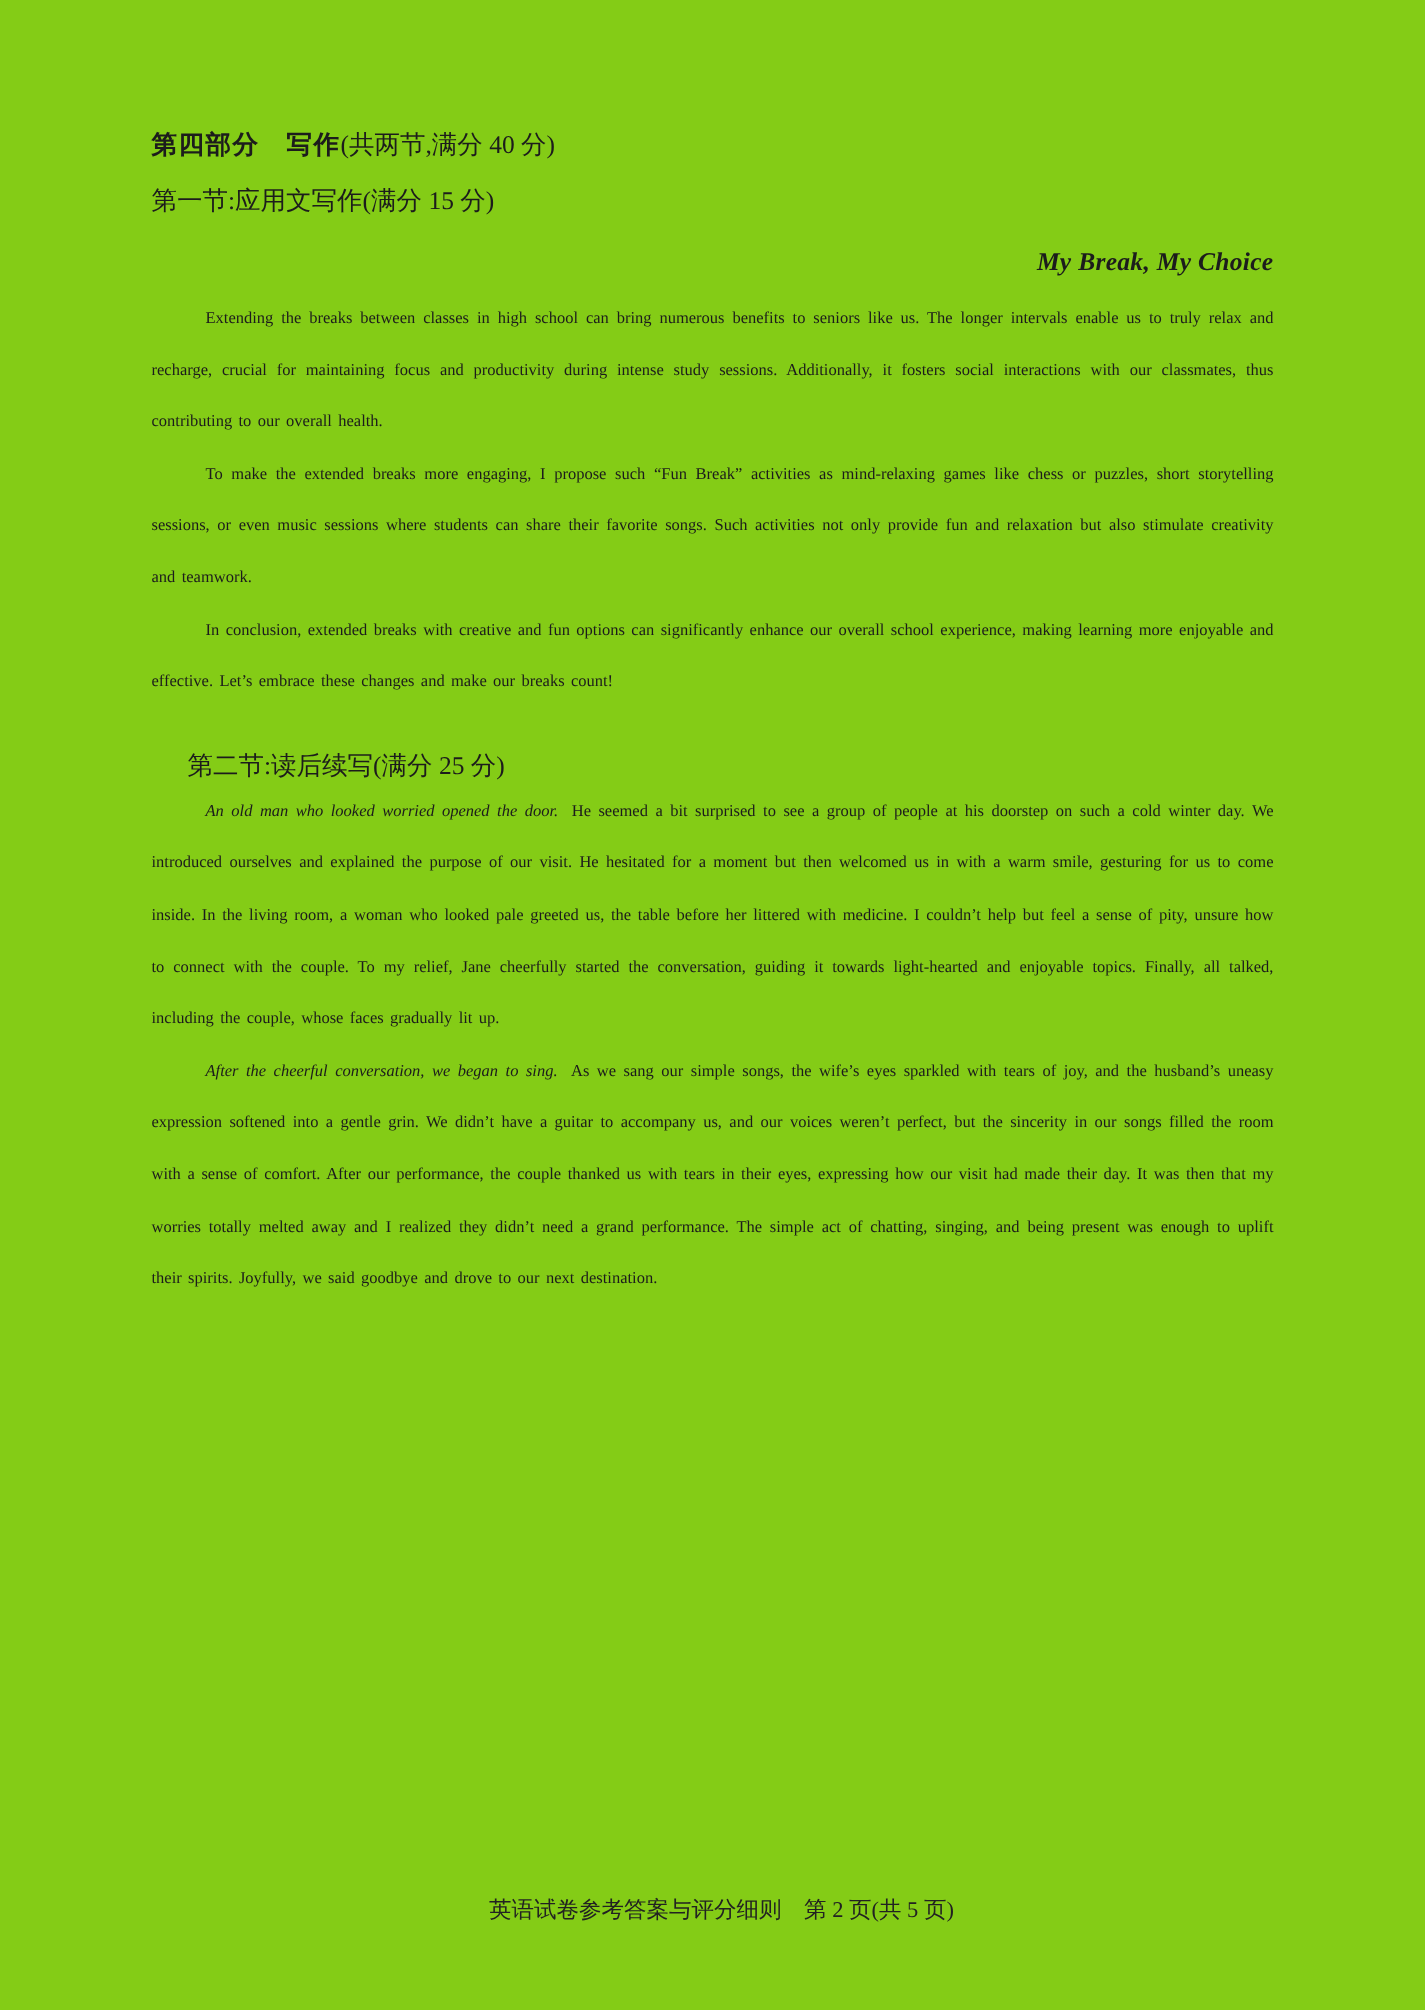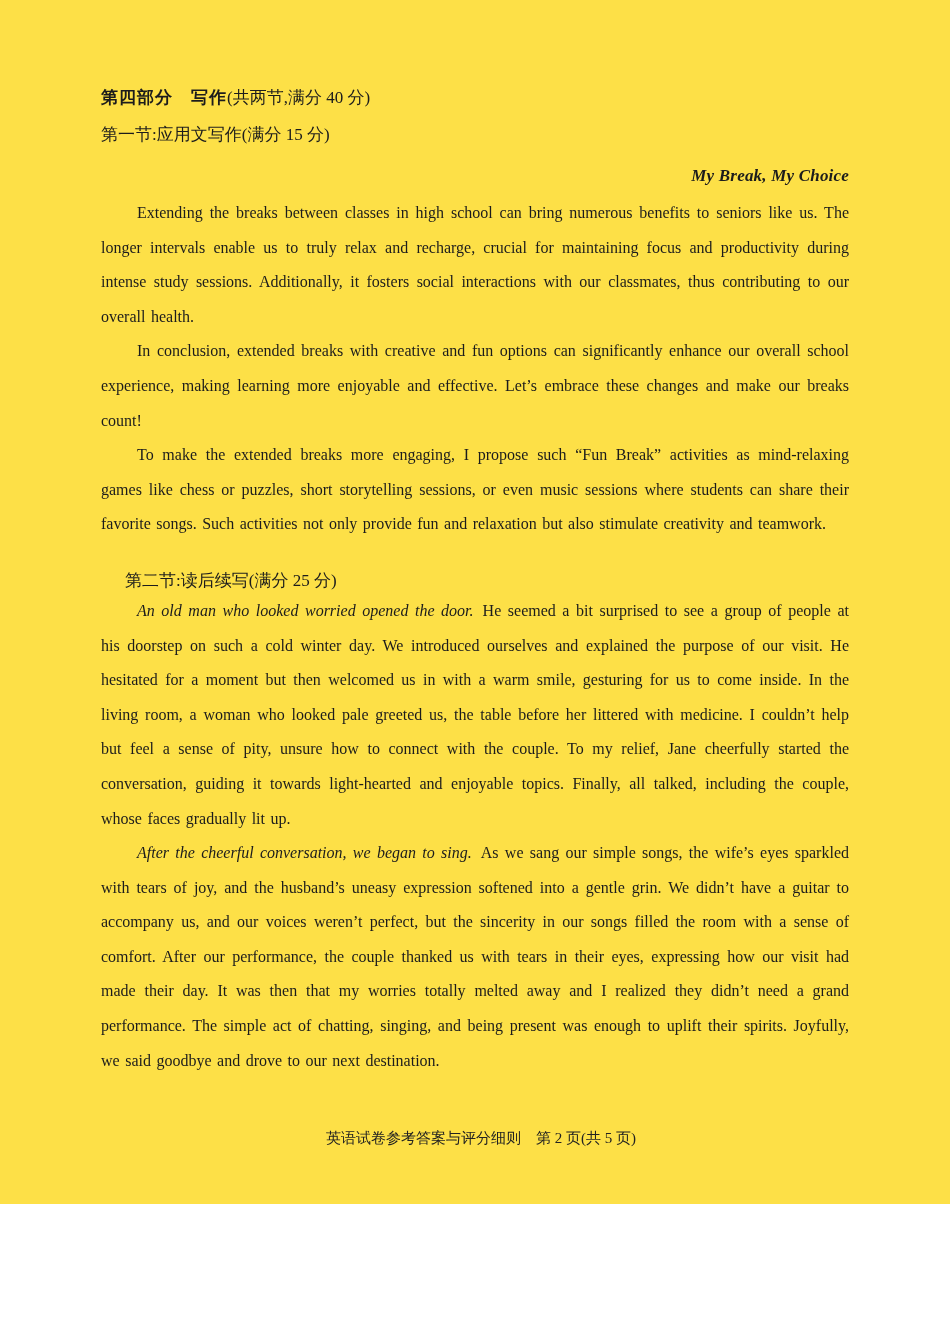--- a/index.html
+++ b/index.html
@@ -11,22 +11,22 @@
     width: 950px;
     height: 1344px;
     font-family: "Liberation Serif", serif;
     color: #1c1c1c;
     position: relative;
     overflow: hidden;
   }
   .page {
     position: relative;
     width: 950px;
-    height: 1204px;
-    background: #fde047;
+    height: 1340px;
+    background: #84cc16;
   }
   .content {
     position: absolute;
     left: 101px;
     top: 84px;
     width: 748px;
   }
   .h-part {
     font-size: 17px;
     line-height: 26px;
@@ -50,21 +50,21 @@
   .essay-title {
     text-align: right;
     font-weight: 700;
     font-size: 17px;
     line-height: 26px;
     margin: 15px 0 7px 0;
     letter-spacing: 0.2px;
     font-style: italic;
   }
   p.body-par {
-    font-size: 16px;
+    font-size: 11px;
     line-height: 34.6px;
     text-align: justify;
     text-indent: 36px;
     word-spacing: 1.5px;
     margin: 0;
   }
   .sec2 {
     margin-top: 26px;
     margin-left: 24px;
   }
@@ -98,23 +98,23 @@
   <div class="content">
 
     <p class="h-part"><span class="hp-bold">第四部分　写作</span><span class="hp-rest">(共两节,满分 40 分)</span></p>
 
     <p class="h-sec">第一节:应用文写作(满分 15 分)</p>
 
     <p class="essay-title">My Break, My Choice</p>
 
     <p class="body-par">Extending the breaks between classes in high school can bring numerous benefits to seniors like us. The longer intervals enable us to truly relax and recharge, crucial for maintaining focus and productivity during intense study sessions. Additionally, it fosters social interactions with our classmates, thus contributing to our overall health.</p>
 
+    <p class="body-par">To make the extended breaks more engaging, I propose such “Fun Break” activities as mind-relaxing games like chess or puzzles, short storytelling sessions, or even music sessions where students can share their favorite songs. Such activities not only provide fun and relaxation but also stimulate creativity and teamwork.</p>
+
     <p class="body-par">In conclusion, extended breaks with creative and fun options can significantly enhance our overall school experience, making learning more enjoyable and effective. Let’s embrace these changes and make our breaks count!</p>
-
-    <p class="body-par">To make the extended breaks more engaging, I propose such “Fun Break” activities as mind-relaxing games like chess or puzzles, short storytelling sessions, or even music sessions where students can share their favorite songs. Such activities not only provide fun and relaxation but also stimulate creativity and teamwork.</p>
 
     <p class="h-sec sec2">第二节:读后续写(满分 25 分)</p>
 
     <p class="body-par sec2-first-par"><span class="italic-lead">An old man who looked worried opened the door.</span><span>He seemed a bit surprised to see a group of people at his doorstep on such a cold winter day. We introduced ourselves and explained the purpose of our visit. He hesitated for a moment but then welcomed us in with a warm smile, gesturing for us to come inside. In the living room, a woman who looked pale greeted us, the table before her littered with medicine. I couldn’t help but feel a sense of pity, unsure how to connect with the couple. To my relief, Jane cheerfully started the conversation, guiding it towards light-hearted and enjoyable topics. Finally, all talked, including the couple, whose faces gradually lit up.</span></p>
 
     <p class="body-par par-gap"><span class="italic-lead">After the cheerful conversation, we began to sing.</span><span>As we sang our simple songs, the wife’s eyes sparkled with tears of joy, and the husband’s uneasy expression softened into a gentle grin. We didn’t have a guitar to accompany us, and our voices weren’t perfect, but the sincerity in our songs filled the room with a sense of comfort. After our performance, the couple thanked us with tears in their eyes, expressing how our visit had made their day. It was then that my worries totally melted away and I realized they didn’t need a grand performance. The simple act of chatting, singing, and being present was enough to uplift their spirits. Joyfully, we said goodbye and drove to our next destination.</span></p>
 
   </div>
 
   <div class="page-footer">英语试卷参考答案与评分细则　第 2 页(共 5 页)</div>

